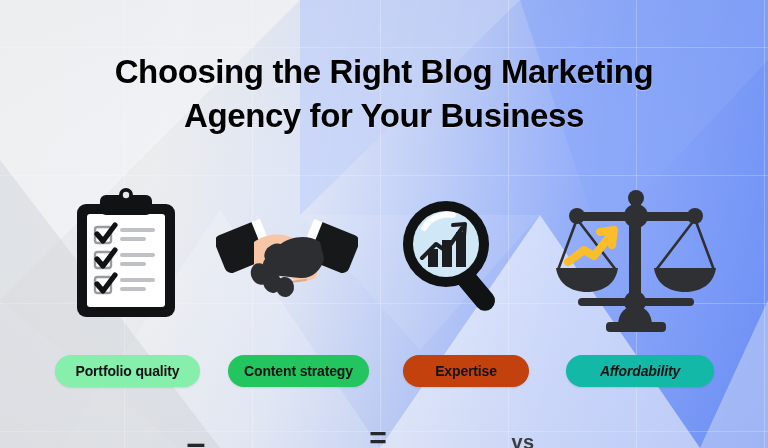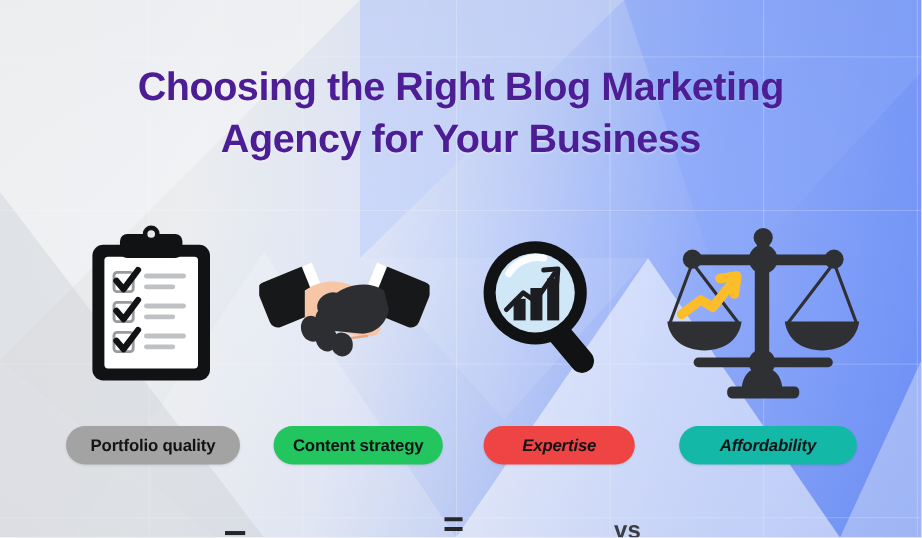--- a/index.html
+++ b/index.html
@@ -49,21 +49,21 @@
     inset: 0;
     background: radial-gradient(120% 90% at 50% 45%, rgba(255,255,255,0.05), rgba(0,0,0,0.035) 100%);
   }
 
   
   .title {
     position: absolute;
     left: 0; right: 0;
     top: 50px;
     text-align: center;
-    color: #4c1d95;
+    color: #000000;
     font-size: 33px;
     line-height: 1.33;
     font-weight: 700;
     letter-spacing: -0.4px;
     text-shadow: 0 1px 1px rgba(255,255,255,0.30);
     white-space: pre-line;
     font-stretch: condensed;
   }
 
   
@@ -244,27 +244,27 @@
         <path d="M62 138 C62 124 70 118 79 118 C88 118 96 124 96 138 Z" fill="#2f3033"></path>
         <rect x="50" y="134" width="60" height="10" rx="4" fill="#2f3033"></rect>
 
         <path d="M12 74 L28 62 L38 68 L54 48" stroke="#fbbe2a" stroke-width="8" fill="none" stroke-linecap="round" stroke-linejoin="round"></path>
         <path d="M44 44 L58 42 L56 57" stroke="#fbbe2a" stroke-width="8" fill="none" stroke-linecap="round" stroke-linejoin="round"></path>
       </svg>
     </div>
   </div>
 
   <div class="pill-row">
-    <div class="pill" id="pill0" style="left: 55px; width: 145px; background: #a3a3a3;">
+    <div class="pill" id="pill0" style="left: 55px; width: 145px; background: #86efac;">
       <span>Portfolio quality</span>
     </div>
     <div class="pill" id="pill1" style="left: 228px; width: 141px; background: #22c55e;">
       <span>Content strategy</span>
     </div>
-    <div class="pill" id="pill2" style="left: 403px; width: 126px; background: #ef4444; font-style: italic;">
+    <div class="pill" id="pill2" style="left: 403px; width: 126px; background: #c2410c;">
       <span>Expertise</span>
     </div>
     <div class="pill" id="pill3" style="left: 566px; width: 148px; background: #14b8a6; font-style: italic;">
       <span>Affordability</span>
     </div>
   </div>
 
 </div>
 
 </body></html>

